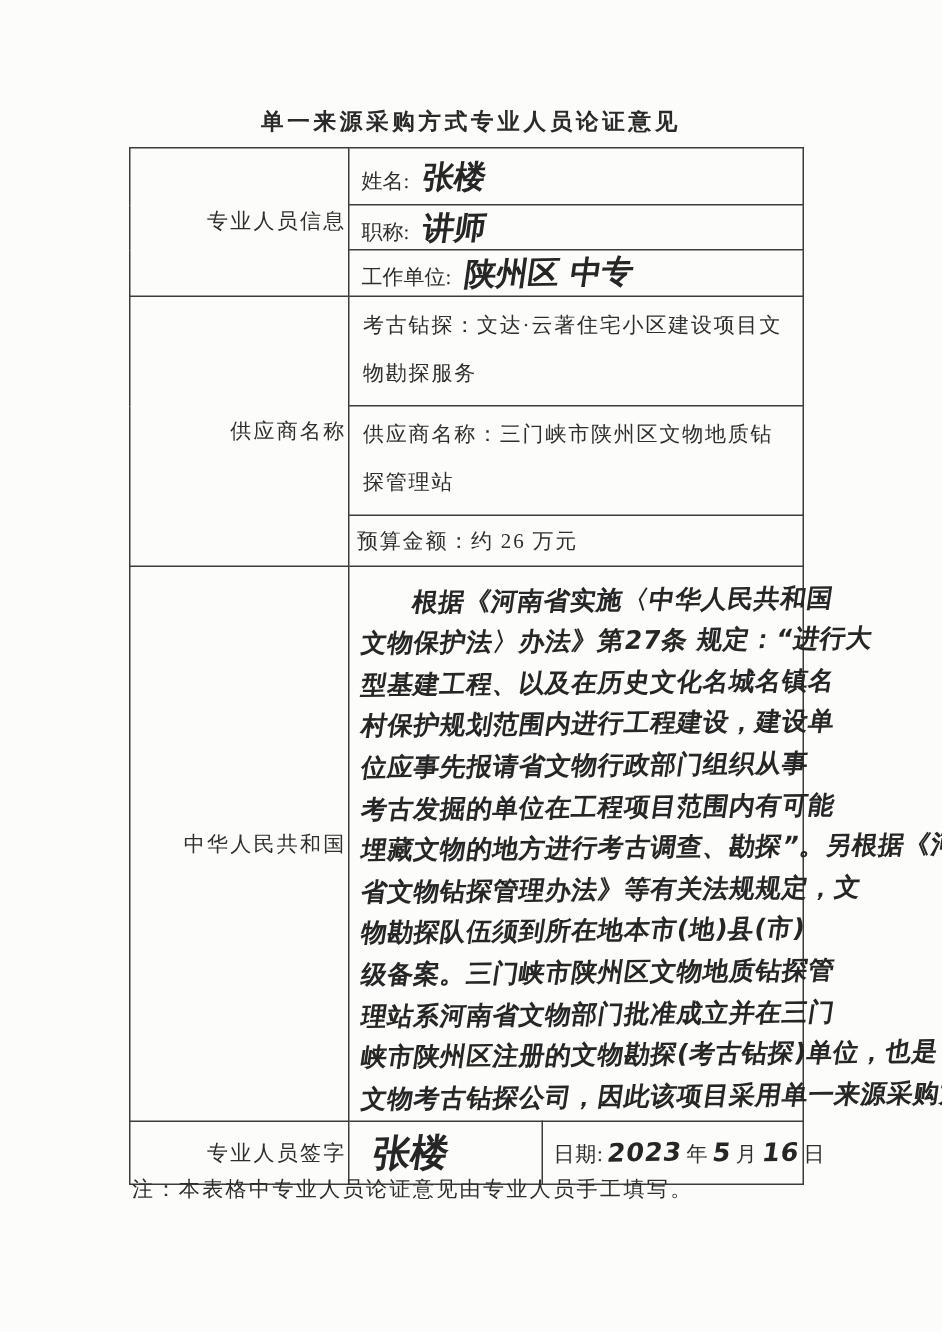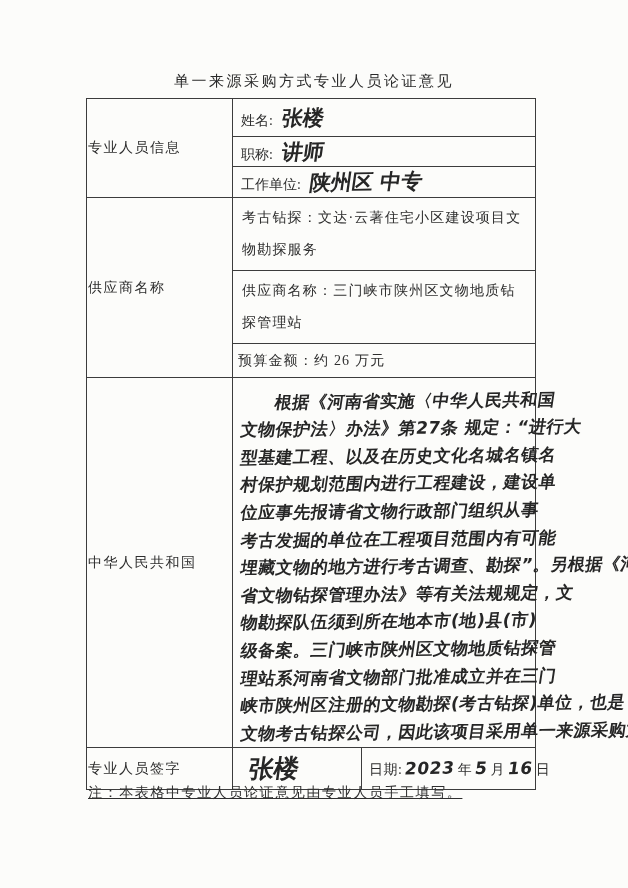--- a/index.html
+++ b/index.html
@@ -8,34 +8,34 @@
     background:#f4f4f2;
     font-family:"Liberation Serif","DejaVu Serif",serif;
     color:#2e2e2e;
   }
   .page {
     position:relative; width:628px; height:888px;
     background:#fcfcfa; overflow:hidden;
   }
   .doc-title {
     position:absolute; top:72px; left:0; width:628px;
-    text-align:center; font-size:15px; font-weight:normal;
+    text-align:center; font-size:15px; font-weight:bold;
     letter-spacing:2.5px; color:#2a2a2a;
   }
   table.form {
     position:absolute; left:86px; top:98px; width:449px;
     border-collapse:collapse; table-layout:fixed;
   }
   table.form td {
     border:1.4px solid #3c3c3c;
     font-size:14px; color:#2e2e2e;
     vertical-align:middle;
     overflow:visible;
   }
-  .section-label { text-align:left; letter-spacing:1.5px; }
+  .section-label { text-align:right; letter-spacing:1.5px; }
   .field-cell { padding:0 8px; white-space:nowrap; }
   .proj-cell { padding:4px 9px; line-height:32px; letter-spacing:1.2px; }
   .budget-cell { padding:0 5px; letter-spacing:1.2px; }
 
   
   .hw {
     font-family:"DejaVu Sans",sans-serif;
     display:inline-block;
     transform:skewX(-9deg) rotate(-1deg);
     color:#262626;
@@ -49,21 +49,21 @@
     color:#262626; font-family:"DejaVu Sans",sans-serif;
     font-weight:bold;
   }
   .hw-line:first-child { text-indent:34px; }
   .sig-cell { padding-left:16px; }
   .hw-sig { font-size:25px; font-weight:bold; }
   .date-cell { padding:0 3px 0 7px; white-space:nowrap; font-size:13px; letter-spacing:0.5px; }
   .hw-date { font-size:17px; font-weight:bold; margin:0 3px; }
   .footer-note {
     position:absolute; left:88px; top:784px;
-    font-size:14px; letter-spacing:1.6px; color:#2e2e2e;text-decoration:underline;
+    font-size:14px; letter-spacing:1.6px; color:#2e2e2e;
   }
 </style>
 </head>
 <body>
 
 <div class="page">
 
   <div class="doc-title">单一来源采购方式专业人员论证意见</div>
 
   <table class="form">

